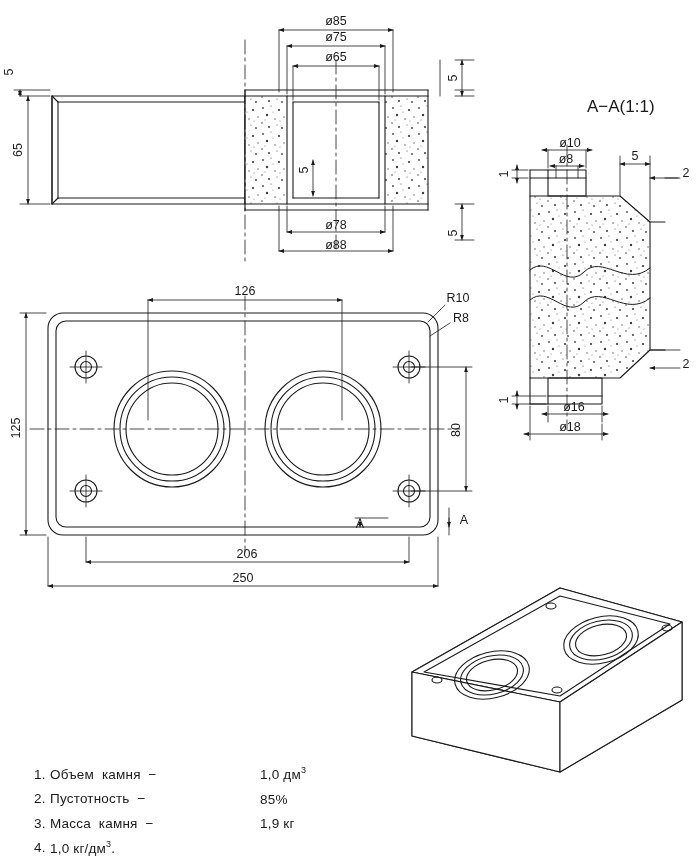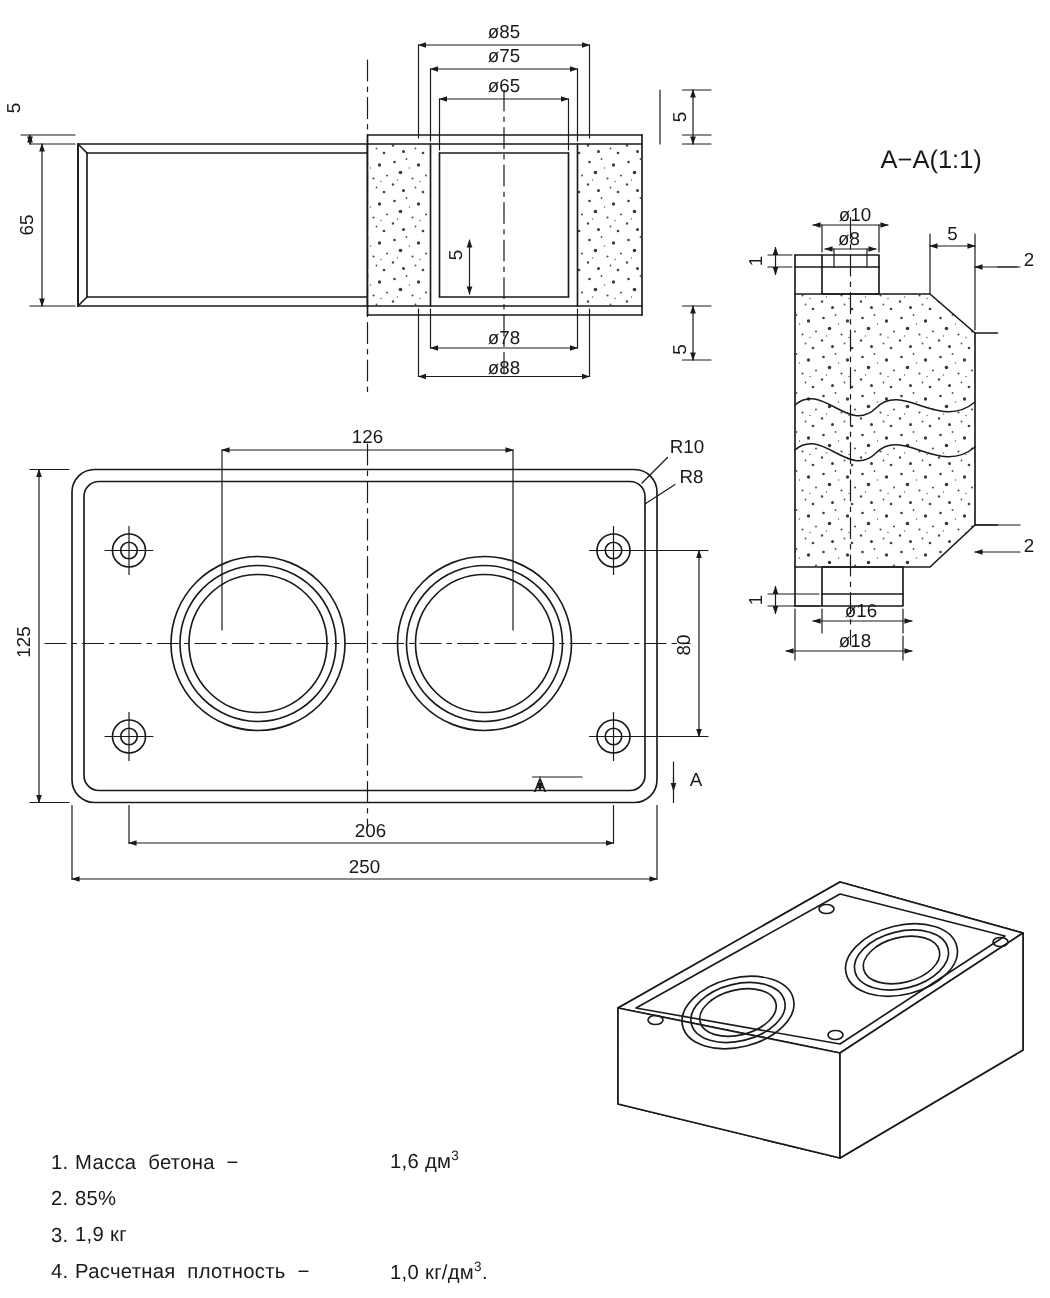--- a/index.html
+++ b/index.html
@@ -347,31 +347,32 @@
       <text x="574" y="411">ø16</text>
       <text x="570" y="431">ø18</text>
 
       <text x="587" y="112" font-size="17" text-anchor="start">A−A(1:1)</text>
     </g>
   </svg>
 
   <div class="notes">
     <div class="note-row">
       <span class="note-num">1.</span>
-      <span class="note-text">Масса  бетона  −</span>
-      <span class="note-val"><span>1,6 дм</span><sup>3</sup></span>
+      <span class="note-text">Объем  камня  −</span>
+      <span class="note-val"><span>1,0 дм</span><sup>3</sup></span>
     </div>
     <div class="note-row">
       <span class="note-num">2.</span>
+      <span class="note-text">Пустотность  −</span>
       <span class="note-val"><span>85%</span><sup></sup></span>
     </div>
     <div class="note-row">
       <span class="note-num">3.</span>
+      <span class="note-text">Масса  камня  −</span>
       <span class="note-val"><span>1,9 кг</span><sup></sup></span>
     </div>
     <div class="note-row">
       <span class="note-num">4.</span>
-      <span class="note-text">Расчетная  плотность  −</span>
       <span class="note-val"><span>1,0 кг/дм</span><sup>3</sup><span>.</span></span>
     </div>
   </div>
 
 </div>
 
 </body></html>

